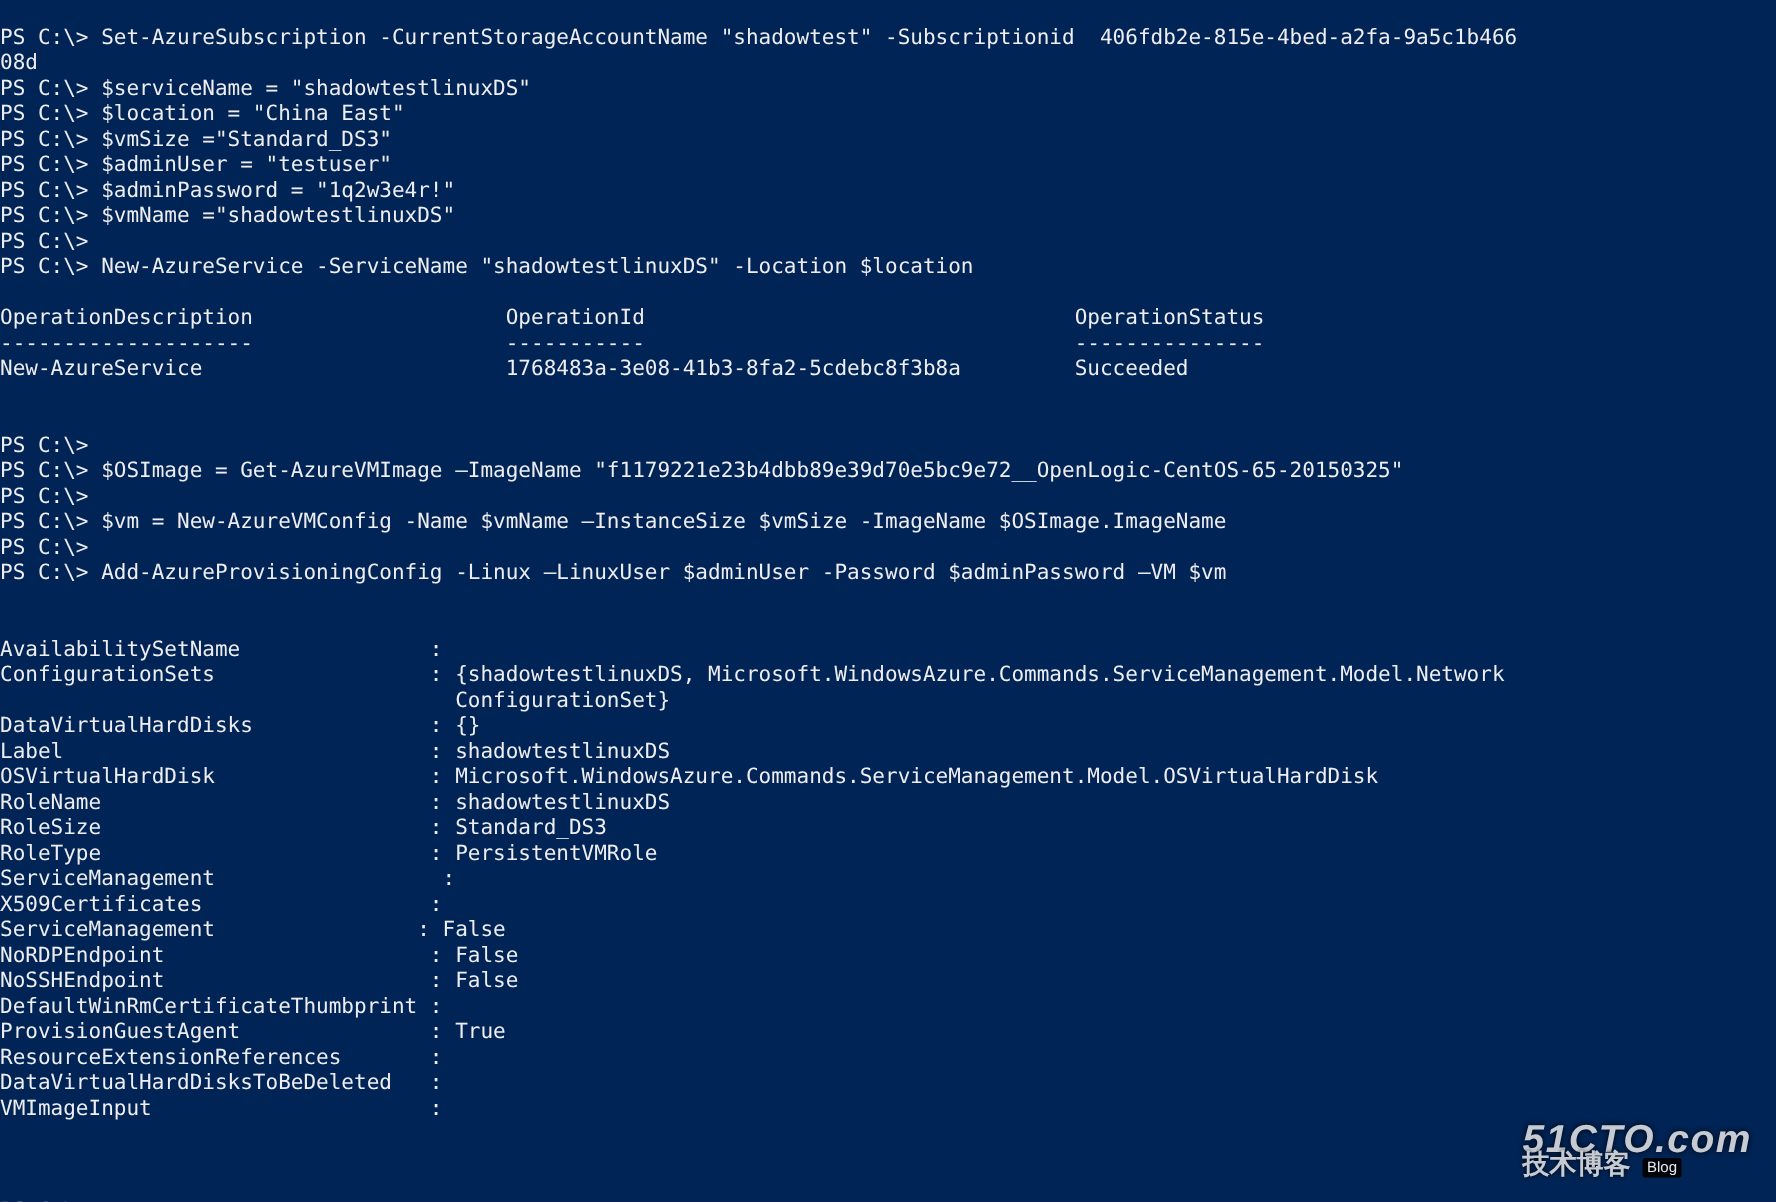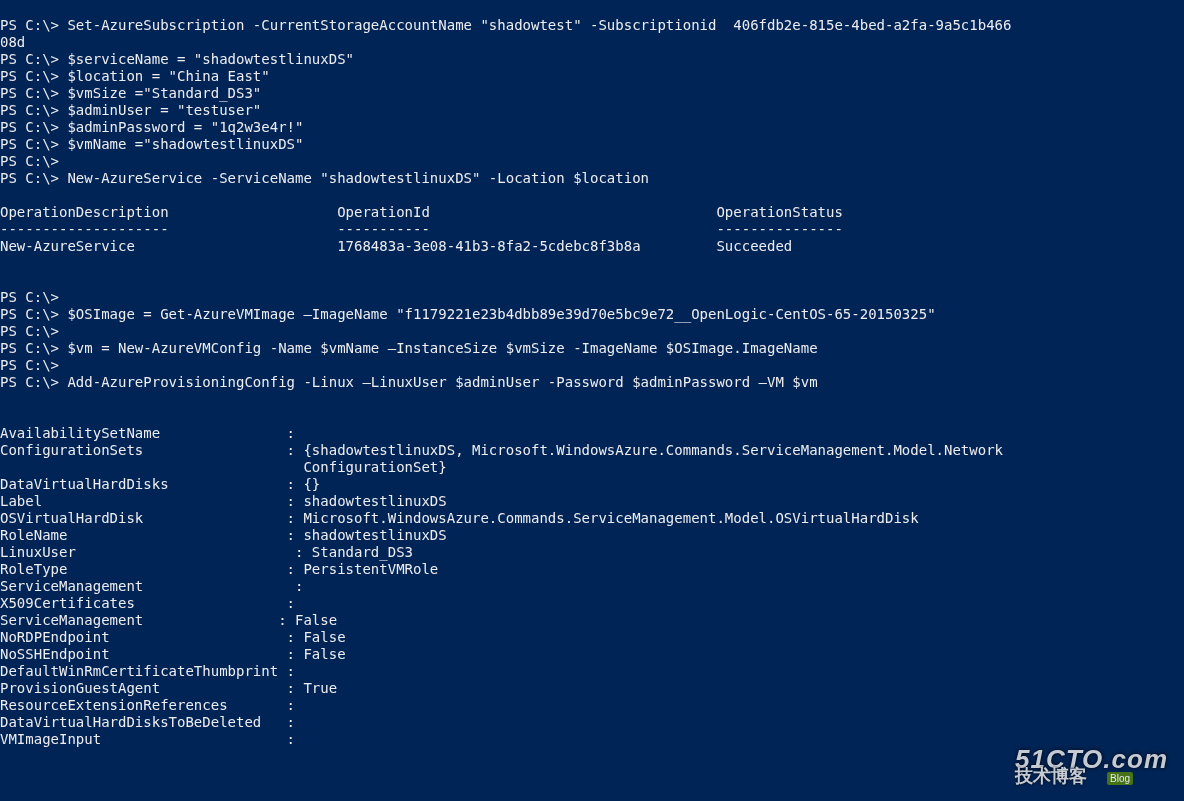--- a/index.html
+++ b/index.html
@@ -34,24 +34,24 @@
     letter-spacing:1px;
     text-shadow:0 0 4px #000;
   }
   .watermark .sub{
     font-size:18px;
     font-weight:bold;
     text-shadow:0 0 3px #000;
   }
   .watermark .blog{
     font-size:10px;
-    background:#4d7c0f;
+    background:#000000;
     color:#fff;
     padding:1px 3px;
-    margin-left:20px;
+    margin-left:8px;
     border-radius:2px;
     vertical-align:middle;
   }
 </style>
 </head>
 <body>
 
 <div class="terminal">
 <span>PS C:\&gt; Set-AzureSubscription -CurrentStorageAccountName "shadowtest" -Subscriptionid  406fdb2e-815e-4bed-a2fa-9a5c1b466</span>
 <span>08d</span>
@@ -77,21 +77,21 @@
 <span>PS C:\&gt; Add-AzureProvisioningConfig -Linux –LinuxUser $adminUser -Password $adminPassword –VM $vm</span>
 <span></span>
 <span></span>
 <span>AvailabilitySetName               :</span>
 <span>ConfigurationSets                 : {shadowtestlinuxDS, Microsoft.WindowsAzure.Commands.ServiceManagement.Model.Network</span>
 <span>                                    ConfigurationSet}</span>
 <span>DataVirtualHardDisks              : {}</span>
 <span>Label                             : shadowtestlinuxDS</span>
 <span>OSVirtualHardDisk                 : Microsoft.WindowsAzure.Commands.ServiceManagement.Model.OSVirtualHardDisk</span>
 <span>RoleName                          : shadowtestlinuxDS</span>
-<span>LinuxUser                          : Standard_DS3</span>
+<span>RoleSize                          : Standard_DS3</span>
 <span>RoleType                          : PersistentVMRole</span>
 <span>ServiceManagement                  :</span>
 <span>X509Certificates                  :</span>
 <span>ServiceManagement                : False</span>
 <span>NoRDPEndpoint                     : False</span>
 <span>NoSSHEndpoint                     : False</span>
 <span>DefaultWinRmCertificateThumbprint :</span>
 <span>ProvisionGuestAgent               : True</span>
 <span>ResourceExtensionReferences       :</span>
 <span>DataVirtualHardDisksToBeDeleted   :</span>

